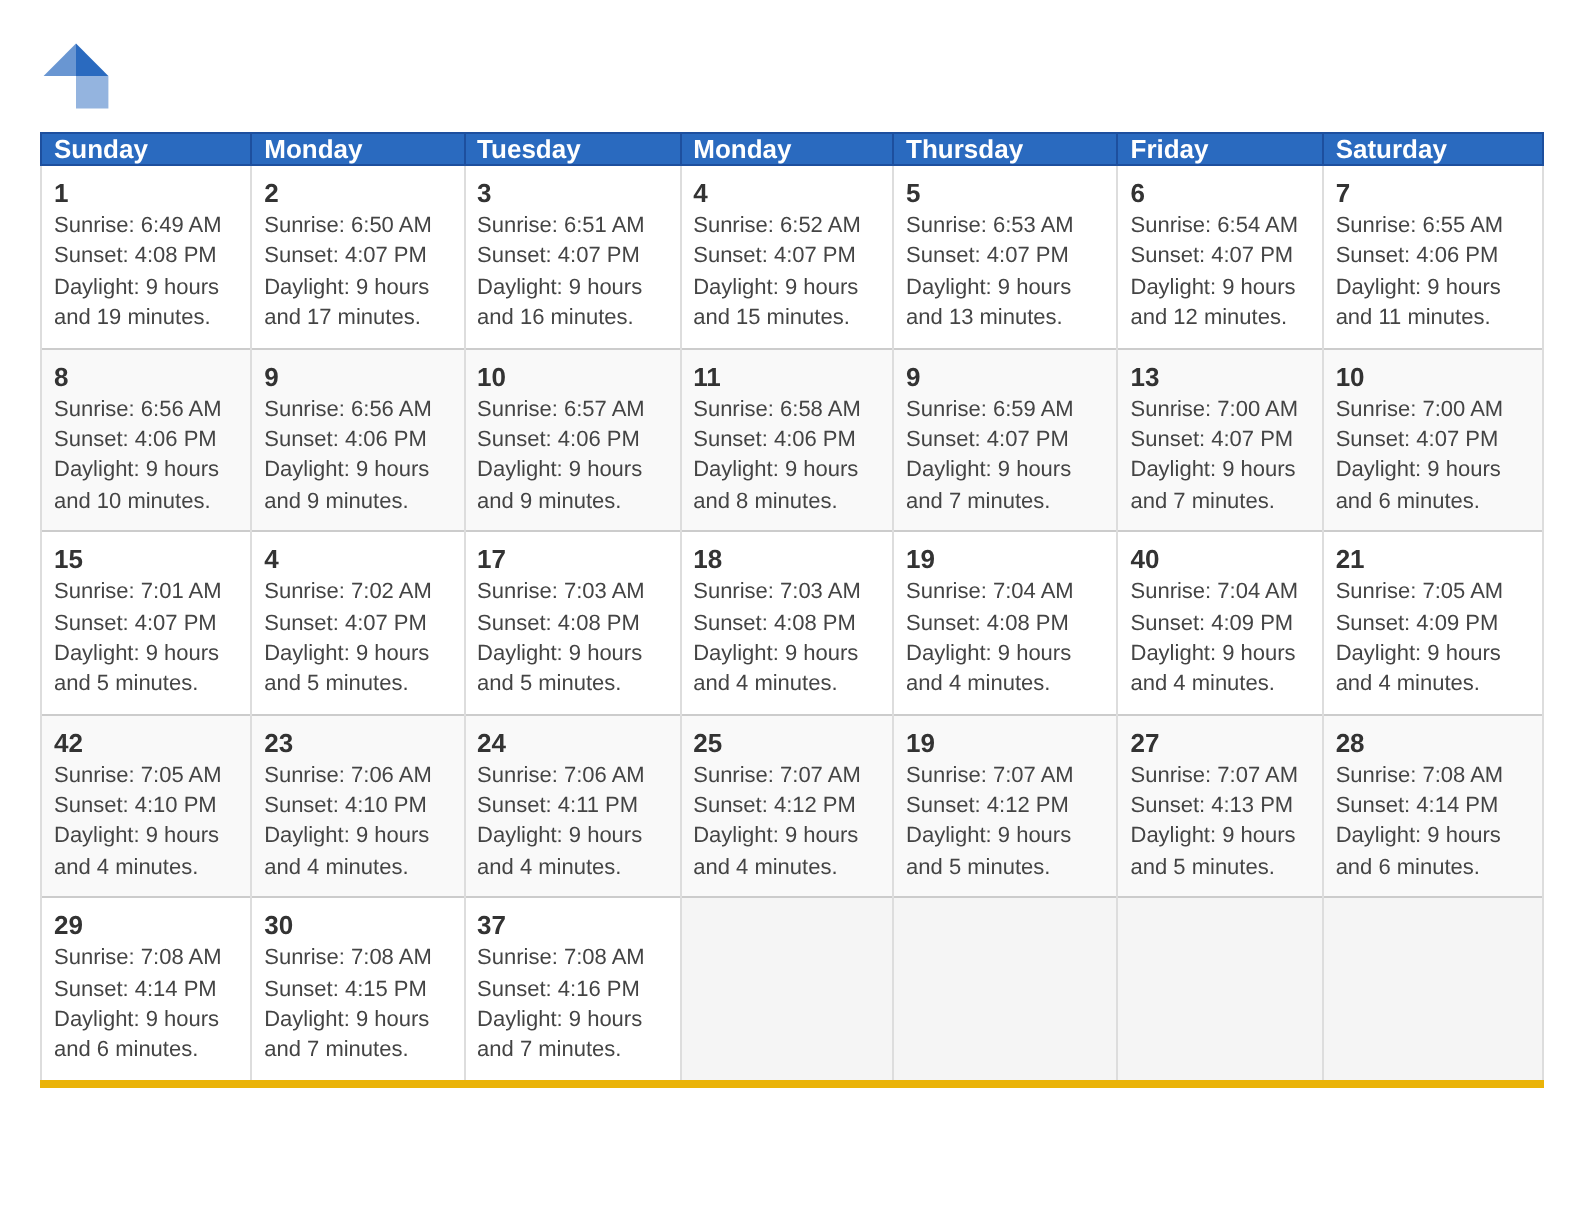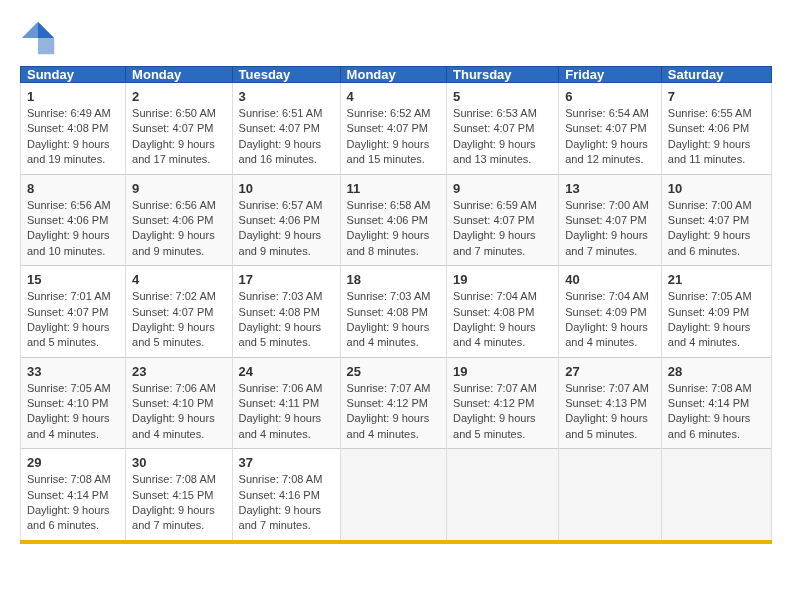--- a/index.html
+++ b/index.html
@@ -297,21 +297,21 @@
         <span class="day-number">21</span>
         <div class="day-info">
           Sunrise: 7:05 AM<br>
           Sunset: 4:09 PM<br>
           Daylight: 9 hours and 4 minutes.
         </div>
       </td>
       </tr>
       <tr>
         <td>
-        <span class="day-number">33</span>
+        <span class="day-number">42</span>
         <div class="day-info">
           Sunrise: 7:05 AM<br>
           Sunset: 4:10 PM<br>
           Daylight: 9 hours and 4 minutes.
         </div>
       </td>
         <td>
         <span class="day-number">23</span>
         <div class="day-info">
           Sunrise: 7:06 AM<br>

